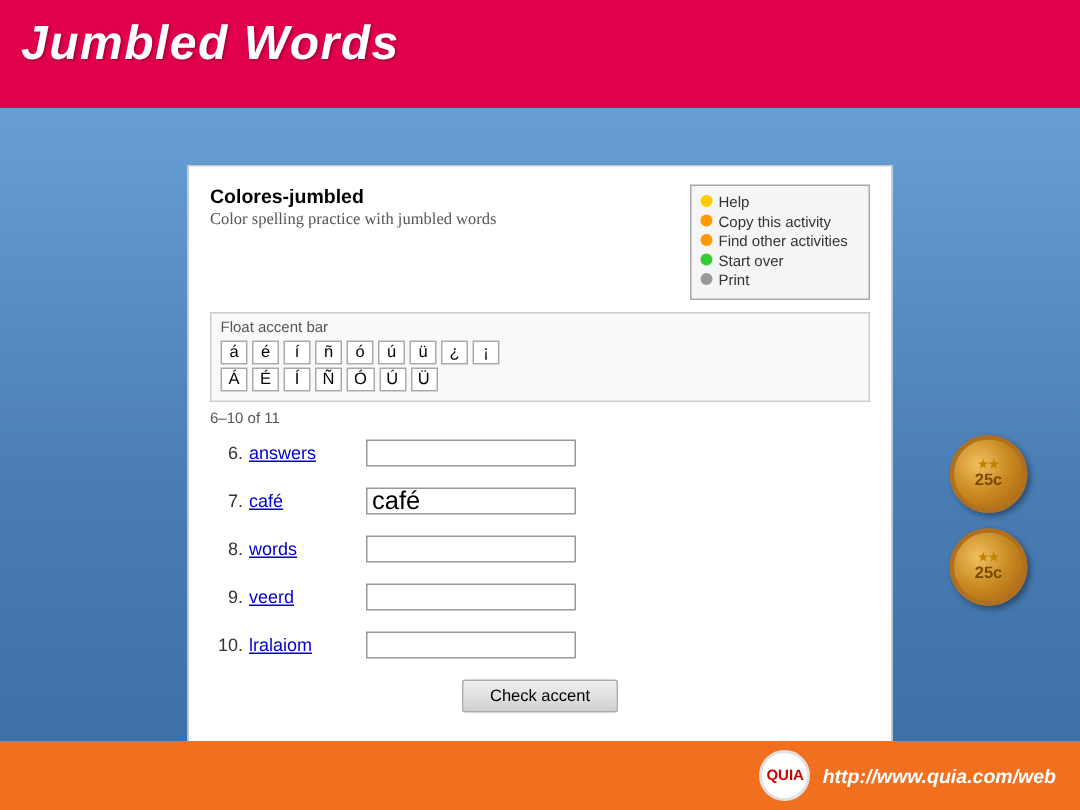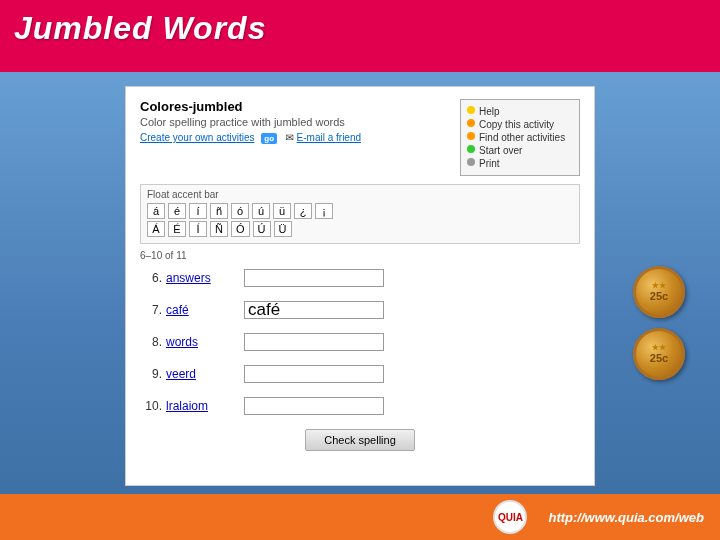--- a/index.html
+++ b/index.html
@@ -50,20 +50,21 @@
     .activity-title {
       font-weight: bold;
       font-size: 13px;
       color: #000;
     }
 
     .activity-subtitle {
       font-size: 11px;
       color: #555;
       margin-top: 2px;
+      font-family: Liberation Serif, serif;
     }
 
     .activity-links {
       margin-top: 4px;
       font-size: 10px;
     }
     .activity-links a {
       color: #0066cc;
       text-decoration: underline;
       cursor: pointer;
@@ -231,21 +232,21 @@
       height: 46px;
       background-color: #f07020;
       display: flex;
       align-items: center;
       justify-content: flex-end;
       padding-right: 16px;
     }
     .footer-logo-area {
       display: flex;
       align-items: center;
-      gap: 21px;
+      gap: 8px;
     }
     .quia-logo {
       background: white;
       border-radius: 50%;
       width: 34px;
       height: 34px;
       display: flex;
       align-items: center;
       justify-content: center;
       font-size: 10px;
@@ -257,20 +258,21 @@
       color: white;
       font-size: 13px;
       font-weight: bold;
       font-style: italic;
     }
 
     .content-wrapper {
       display: flex;
       justify-content: center;
       padding: 14px 20px 0 20px;
+      margin-top: 24px;
     }
 
     .inner-wrap {
       position: relative;
     }
   </style>
 </head>
 <body>
 
 <div class="header-bar">
@@ -278,27 +280,20 @@
 </div>
 
 <div class="content-wrapper">
   <div class="inner-wrap">
     <div class="activity-box">
 
       <div class="activity-header">
         <div>
           <div class="activity-title">Colores-jumbled</div>
           <div class="activity-subtitle">Color spelling practice with jumbled words</div>
-          <div class="activity-links">
-            <a>Create your own activities</a>
-            <span class="go-badge">go</span>
-            &nbsp;
-            <span>✉</span>
-            <a>E-mail a friend</a>
-          </div>
         </div>
         <div class="sidebar-menu">
           <div>
             <span class="bullet bullet-yellow"></span>
             <span>Help</span>
           </div>
           <div>
             <span class="bullet bullet-orange"></span>
             <span>Copy this activity</span>
           </div>
@@ -381,21 +376,21 @@
           <span class="question-number">10.</span>
           <span class="question-word">lralaiom</span>
           <div class="question-input-wrap">
             <input class="question-input" type="text" value="" style="">
           </div>
         </div>
 
       </div>
 
       <div class="check-btn-row">
-        <button class="check-btn">Check spelling</button>
+        <button class="check-btn">Check accent</button>
       </div>
 
     </div>
 
     <div class="coins-area">
       <div class="coin">
         <div class="coin-text">
           <div class="coin-stars">★★</div>
           25c
         </div>

